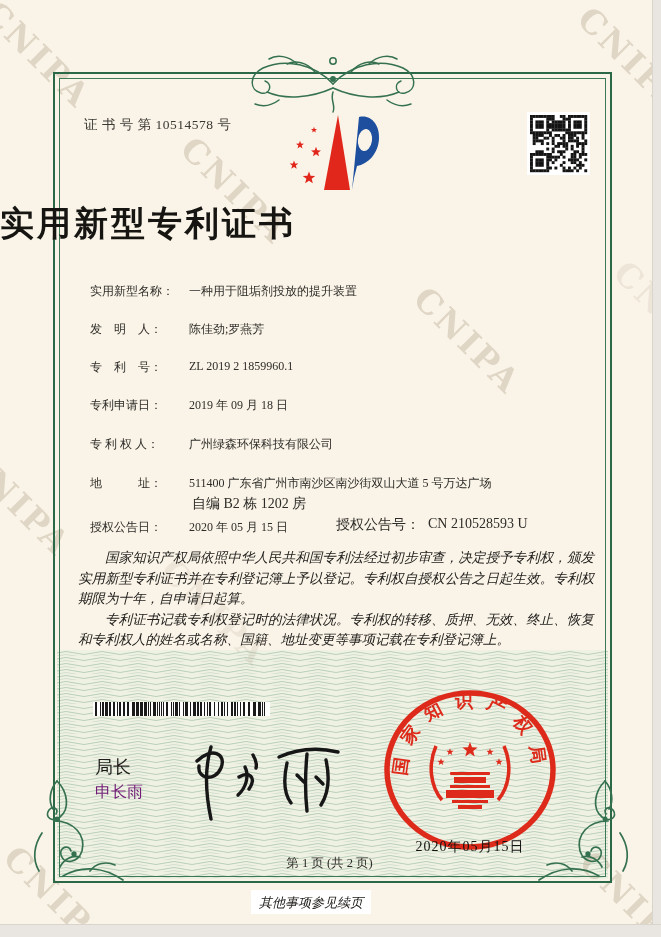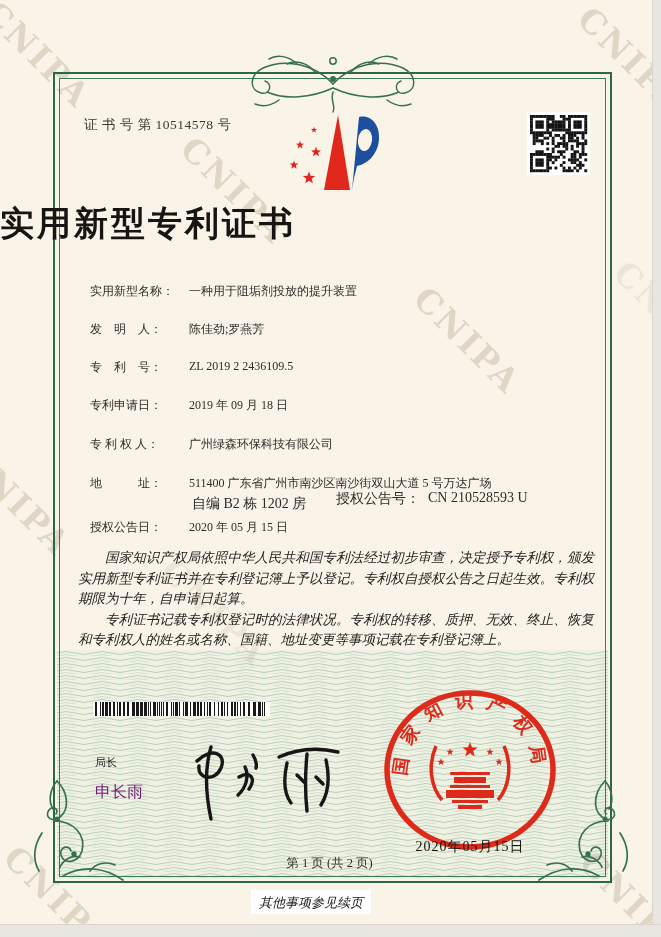--- a/index.html
+++ b/index.html
@@ -37,21 +37,21 @@
   .grant-right .flbl{width:92px;}
 
   
   .legal{position:absolute;left:78px;top:548px;width:516px;font-size:13.5px;
       line-height:20.6px;color:#23211e;font-style:italic;text-align:justify;}
   .legal p{margin:0;text-indent:2em;}
 
   
   .barcode-svg{position:absolute;left:93px;top:702px;}
   .sig-title{position:absolute;left:95px;top:755px;font-family:Liberation Serif, serif;
-      font-size:11px;color:#1d1c1a;}
+      font-size:18px;color:#1d1c1a;}
   .sig-name{position:absolute;left:95px;top:782px;font-family:"Liberation Sans","DejaVu Sans",sans-serif;
       font-size:16px;color:#701a75;}
   .sig-svg{position:absolute;left:183px;top:733px;}
   .seal-svg{position:absolute;left:378px;top:688px;}
   .seal-date{position:absolute;left:386px;top:838px;width:168px;text-align:center;
       font-size:14px;letter-spacing:1px;color:#141310;}
   .page-num{position:absolute;left:57px;top:855px;width:545px;text-align:center;
       font-size:12.5px;color:#2e2c28;}
   .foot-strip{position:absolute;left:251px;top:890px;width:120px;height:24px;background:#ffffff;}
   .foot-note{position:absolute;left:251px;top:894px;width:120px;text-align:center;
@@ -392,40 +392,40 @@
   <div class="frow" style="top:283px">
     <span class="flbl">实用新型名称：</span>
     <span class="fval">一种用于阻垢剂投放的提升装置</span>
   </div>
   <div class="frow" style="top:321px">
     <span class="flbl">发　明　人：</span>
     <span class="fval">陈佳劲;罗燕芳</span>
   </div>
   <div class="frow" style="top:359px">
     <span class="flbl">专　利　号：</span>
-    <span class="fval">ZL 2019 2 2436109.5</span>
+    <span class="fval">ZL 2019 2 1859960.1</span>
   </div>
   <div class="frow" style="top:397px">
     <span class="flbl">专利申请日：</span>
     <span class="fval">2019 年 09 月 18 日</span>
   </div>
   <div class="frow" style="top:436px">
     <span class="flbl">专 利 权 人：</span>
     <span class="fval">广州绿森环保科技有限公司</span>
   </div>
   <div class="frow" style="top:475px">
     <span class="flbl">地　　　址：</span>
     <span class="fval">511400 广东省广州市南沙区南沙街双山大道 5 号万达广场</span>
   </div>
   <div class="addr2" style="top:495px">自编 B2 栋 1202 房</div>
   <div class="frow" style="top:519px">
     <span class="flbl">授权公告日：</span>
     <span class="fval">2020 年 05 月 15 日</span>
   </div>
-  <div class="grant-right" style="top:490px">
+  <div class="grant-right" style="top:516px">
     <span class="flbl">授权公告号：</span>
     <span class="fval">CN 210528593 U</span>
   </div>
 
   <div class="legal">
     <p>国家知识产权局依照中华人民共和国专利法经过初步审查，决定授予专利权，颁发实用新型专利证书并在专利登记簿上予以登记。专利权自授权公告之日起生效。专利权期限为十年，自申请日起算。</p>
     <p>专利证书记载专利权登记时的法律状况。专利权的转移、质押、无效、终止、恢复和专利权人的姓名或名称、国籍、地址变更等事项记载在专利登记簿上。</p>
   </div>
 
   <svg class="barcode-svg" width="177" height="14">

